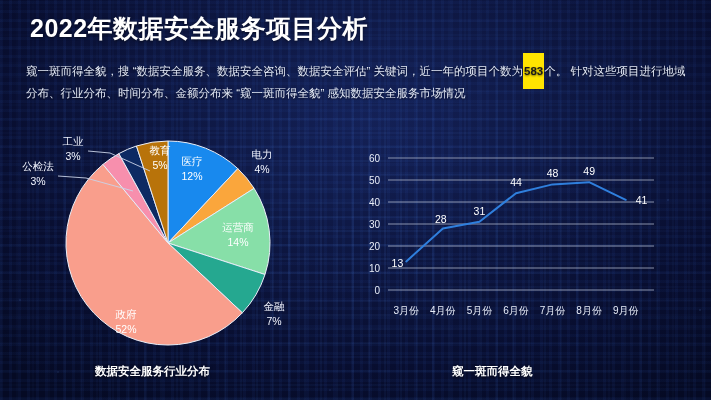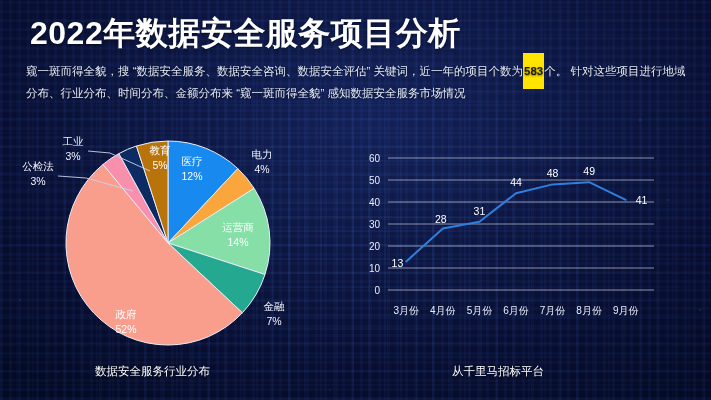--- a/index.html
+++ b/index.html
@@ -35,21 +35,21 @@
       radial-gradient(circle 2px at 668px 200px, rgba(120,170,255,.22), transparent 60%),
       radial-gradient(circle 2px at 700px 310px, rgba(120,170,255,.25), transparent 60%),
       radial-gradient(circle 2px at 20px 300px,  rgba(120,170,255,.20), transparent 60%),
       radial-gradient(circle 2px at 58px 372px,  rgba(120,170,255,.18), transparent 60%),
       radial-gradient(circle 2px at 330px 390px, rgba(120,170,255,.18), transparent 60%);
   }
 
   
   .title{
     position:absolute;left:30px;top:12px;
-    font-size:32px;font-weight:bold;color:#ffffff;letter-spacing:.5px;
+    font-size:25px;font-weight:bold;color:#ffffff;letter-spacing:.5px;
     text-shadow:0 1px 3px rgba(0,0,0,.55);
     white-space:nowrap;
   }
   .lede{
     position:absolute;left:26px;top:60px;width:660px;
     font-size:11.5px;line-height:22px;color:#e4eaf6;
     text-shadow:0 1px 2px rgba(0,0,0,.5);
   }
   .hl{background:#ffe400;color:#1a1a1a;font-weight:bold;padding:12px 1px;}
 
@@ -62,21 +62,21 @@
 
   
   .line-wrap{position:absolute;left:352px;top:146px;width:352px;height:188px;}
   .line-wrap svg{display:block;}
   .ax-lbl{font-size:10px;fill:#e8edf8;font-family:"Liberation Sans","DejaVu Sans",sans-serif;}
   .val-lbl{font-size:10.5px;fill:#ffffff;font-family:"Liberation Sans","DejaVu Sans",sans-serif;}
   .grid{stroke:#b9c2d6;stroke-width:.85;opacity:.85;}
 
   
   .cap{
-    position:absolute;font-size:11.5px;font-weight:normal;color:#ffffff;
+    position:absolute;font-size:11.5px;font-weight:bold;color:#ffffff;
     text-shadow:0 1px 3px rgba(0,0,0,.6);white-space:nowrap;
   }
   .cap.left{left:95px;top:364px;}
   .cap.right{left:452px;top:364px;}
 </style>
 </head>
 <body>
 
 <div id="slide">
   <div class="tex1"></div>
@@ -163,14 +163,14 @@
           <text x="54.285714285714285" y="168" text-anchor="middle" class="ax-lbl">3月份</text>
           <text x="90.85714285714286" y="168" text-anchor="middle" class="ax-lbl">4月份</text>
           <text x="127.42857142857142" y="168" text-anchor="middle" class="ax-lbl">5月份</text>
           <text x="164" y="168" text-anchor="middle" class="ax-lbl">6月份</text>
           <text x="200.57142857142856" y="168" text-anchor="middle" class="ax-lbl">7月份</text>
           <text x="237.14285714285714" y="168" text-anchor="middle" class="ax-lbl">8月份</text>
           <text x="273.71428571428567" y="168" text-anchor="middle" class="ax-lbl">9月份</text>
         </g>
     </svg>
   </div>
-  <div class="cap right">从千里马招标平台</div>
+  <div class="cap right">窥一斑而得全貌</div>
 </div>
 
 </body></html>

